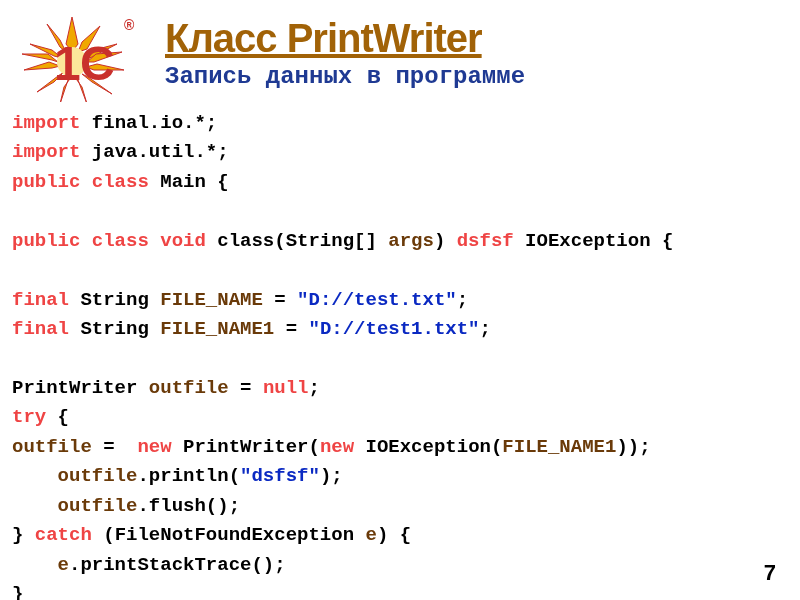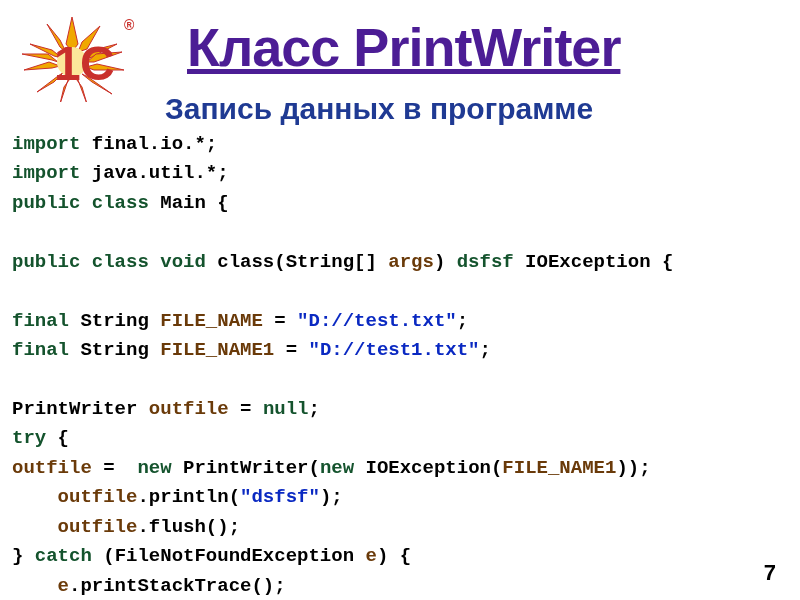--- a/index.html
+++ b/index.html
@@ -27,45 +27,44 @@
     width: 130px;
     height: 90px;
     top: 2px;
     left: 2px;
   }
   .title-block {
     margin-left: 15px;
     padding-top: 6px;
   }
   .title {
-    font-size: 54px;
+    font-size: 40px;
     font-weight: bold;
-    color: #4c1d95;
+    color: #a16207;
     text-decoration: underline;
     font-family: Arial, sans-serif;
     letter-spacing: -1px;
-    margin-left: 22px;
   }
   .subtitle {
-    font-size: 30px;
+    font-size: 24px;
     font-weight: bold;
     color: #1f3a93;
-    font-family: Liberation Sans, sans-serif;
-    margin-top: 14px;
+    font-family: Liberation Mono, monospace;
+    margin-top: 2px;
   }
   .code {
     font-family: Consolas, 'Courier New', monospace;
     font-size: 19px;
     font-weight: bold;
     line-height: 1.55;
     padding: 4px 0 0 12px;
     white-space: pre;
     color: #000;
   }
-  .kw { color: #14532d; }
+  .kw { color: #ef4444; }
   .str { color: #0a29c2; }
   .var { color: #6a3a09; margin-top: 44px; }
   .page-num {
     position: absolute;
     bottom: 14px;
     right: 24px;
     font-family: Arial, sans-serif;
     font-size: 22px;
     font-weight: bold;
     color: #000;

